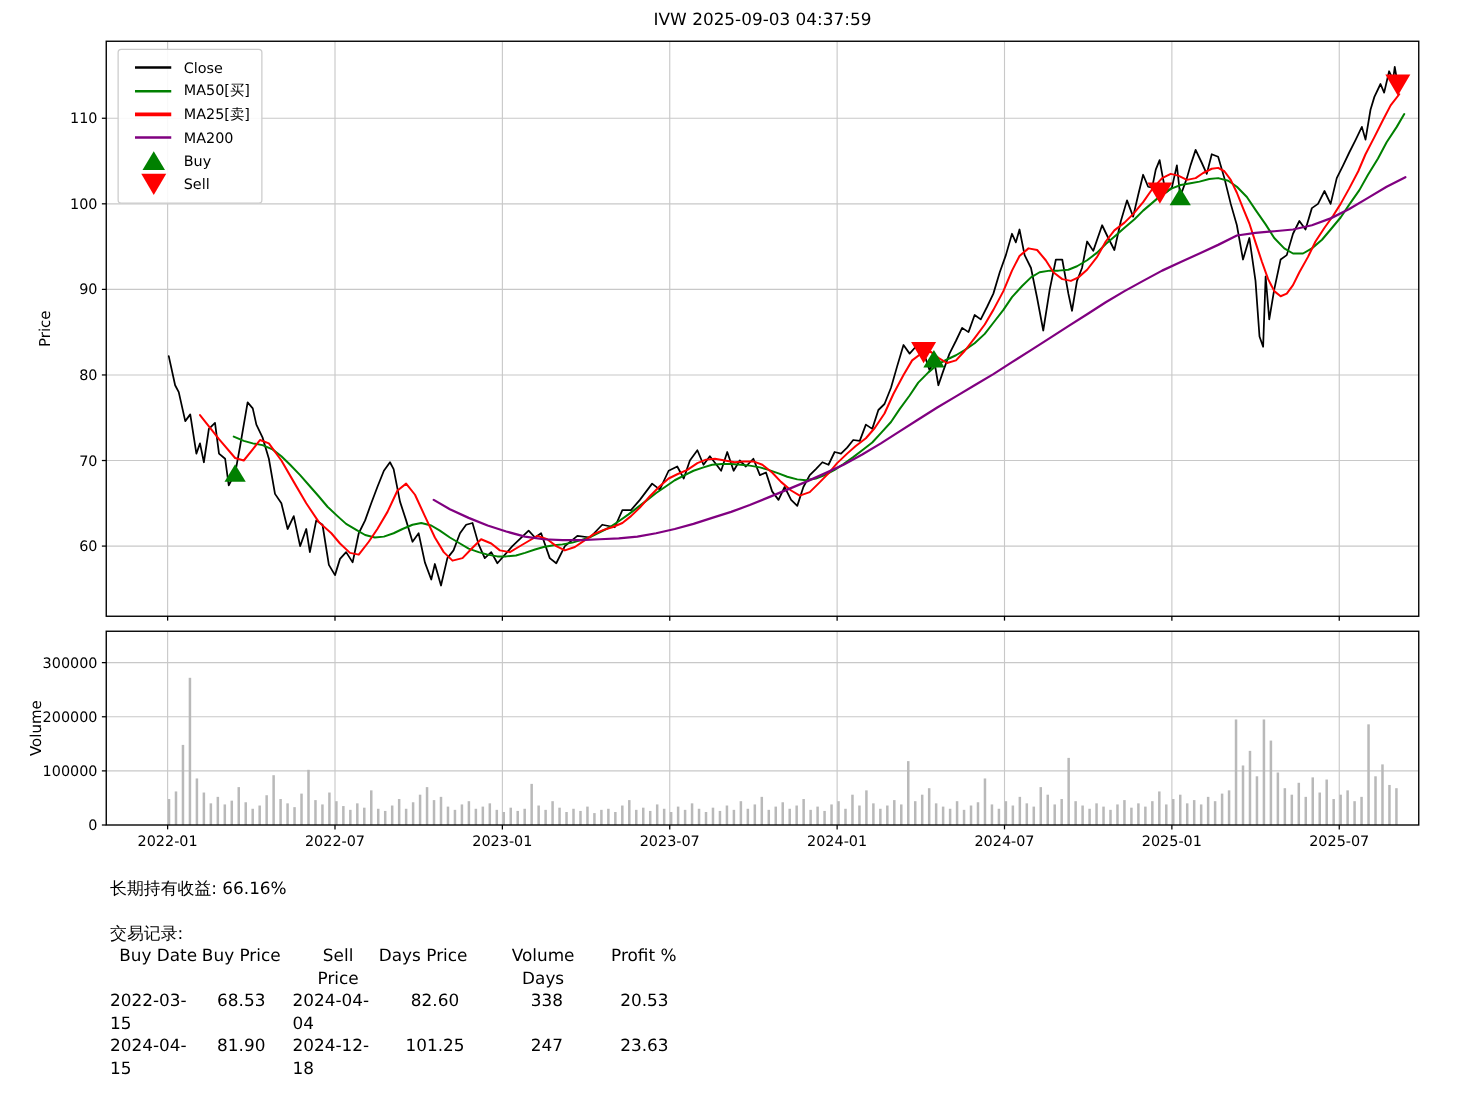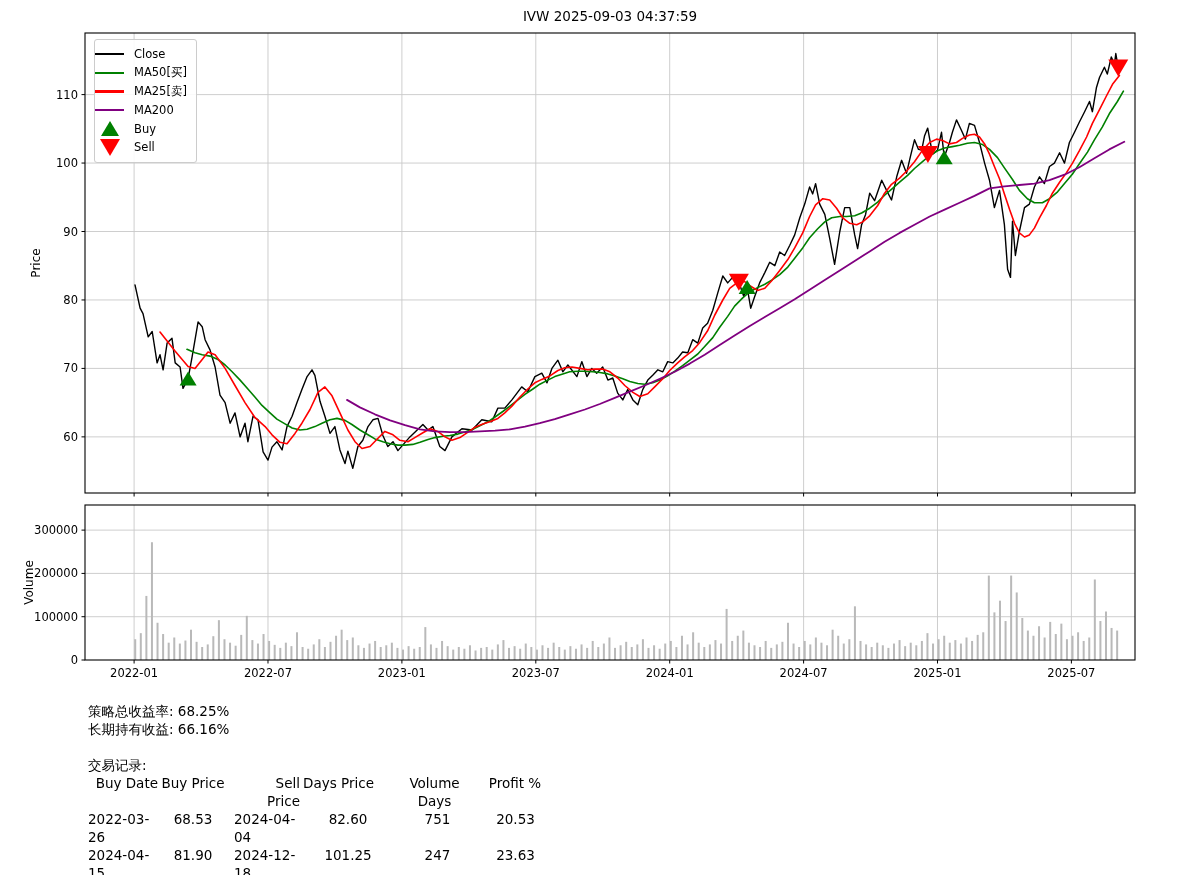--- a/index.html
+++ b/index.html
@@ -2,31 +2,31 @@
 <html><head>
 <meta charset="utf-8">
 <style>
   * { margin:0; padding:0; box-sizing:border-box; }
   body { background:#ffffff; font-family:"DejaVu Sans", "Liberation Sans", sans-serif; }
   .fig { position:relative; width:1180px; height:875px; background:#ffffff; overflow:hidden;text-decoration:underline; }
   .title { position:absolute; left:85px; top:8px; width:1050px; text-align:center;
            font-size:13.5px; color:#000000; }
   #chart-svg { position:absolute; left:0; top:0; }
   .legend { position:absolute; left:94px; top:39px; background:rgba(255,255,255,0.88);
-            border:1px solid #cccccc; border-radius:3px; padding:5px 9px 5px 0; z-index:5; }
+            border:1px solid #cccccc; border-radius:3px; padding:5px 9px 5px 13px; z-index:5; }
   .legend-item { display:flex; align-items:center; height:18.6px; }
   .legend-sample { width:29px; display:flex; justify-content:center; align-items:center; margin-right:10px; }
   .legend-line { width:29px; height:2.4px; }
   .tri-up   { width:0; height:0; border-left:9px solid transparent; border-right:9px solid transparent; }
   .tri-down { width:0; height:0; border-left:10px solid transparent; border-right:10px solid transparent; }
   .legend-label { font-size:11.5px; color:#000000; white-space:nowrap; }
   .summary { position:absolute; left:88px; top:702px; font-size:13.5px; color:#000000; line-height:18px; }
   .summary .blank { height:18px; }
   .trades-grid { display:grid; grid-template-columns:70px 70px 6px 66px 96px 83px 73px; line-height:18px; }
-  .tg-c1 { text-align:right; padding-left:7px; }
+  .tg-c1 { text-align:center; padding-left:7px; }
   .tg-c1v { text-align:left; padding-left:0; }
   .tg-r { text-align:center; }
   .hdr-c4 { padding-right:19px; } .hdr-c5 { padding-right:6px; } .hdr-c6 { padding-right:1px; }
 </style>
 </head>
 <body>
 
 <div class="fig">
   <div class="title">IVW 2025-09-03 04:37:59</div>
   <svg id="chart-svg" width="1180" height="700">
@@ -323,38 +323,37 @@
         <span class="legend-label">Buy</span>
       </div>
       <div class="legend-item">
         <span class="legend-sample">
           <span class="tri-down" style="border-top: 17px solid rgb(255, 0, 0);"></span>
         </span>
         <span class="legend-label">Sell</span>
       </div>
     </div>
   <div class="summary">
-    <div>策略总收益率: 68.25%</div>
     <div>长期持有收益: 66.16%</div>
     <div class="blank"></div>
     <div>交易记录:</div>
     <div class="trades-grid" id="trades-grid">
         <div class="tg-c1">Buy Date</div>
         <div class="tg-r">Buy Price</div>
         <div class=""></div>
         <div class="tg-c1">Sell Price</div>
         <div class="tg-r hdr-c4">Days Price</div>
         <div class="tg-r hdr-c5">Volume Days</div>
         <div class="tg-r hdr-c6">Profit %</div>
-        <div class="tg-c1v">2022-03-26</div>
+        <div class="tg-c1v">2022-03-15</div>
         <div class="tg-r">68.53</div>
         <div class=""></div>
         <div class="tg-c1v">2024-04-04</div>
         <div class="tg-r">82.60</div>
-        <div class="tg-r">751</div>
+        <div class="tg-r">338</div>
         <div class="tg-r">20.53</div>
         <div class="tg-c1v">2024-04-15</div>
         <div class="tg-r">81.90</div>
         <div class=""></div>
         <div class="tg-c1v">2024-12-18</div>
         <div class="tg-r">101.25</div>
         <div class="tg-r">247</div>
         <div class="tg-r">23.63</div>
       </div>
   </div>

